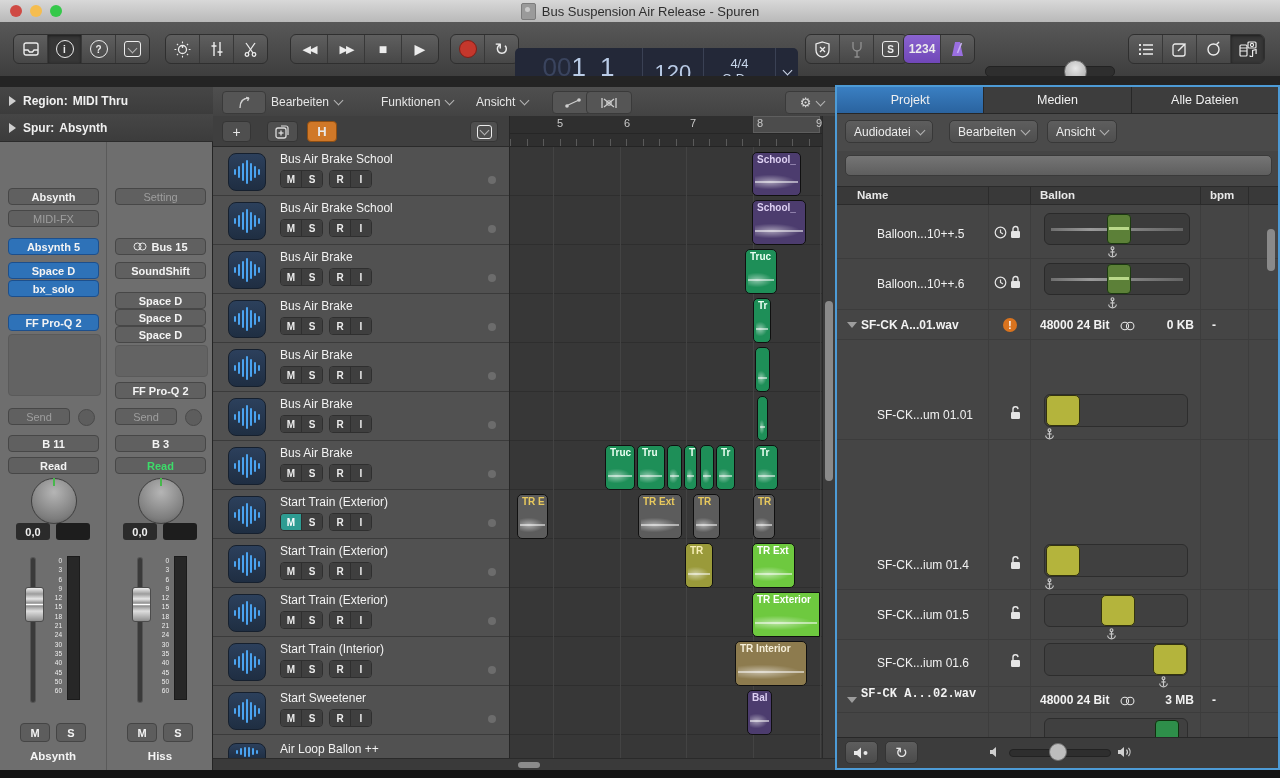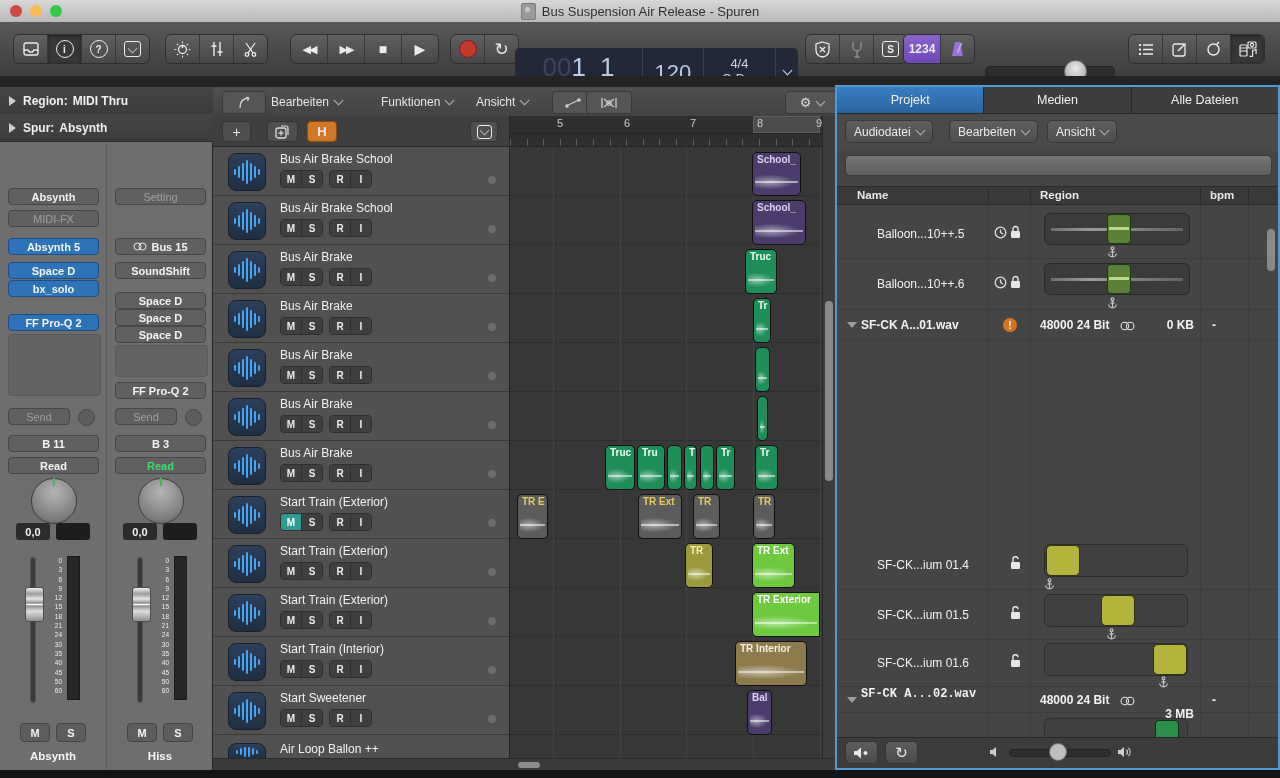--- a/index.html
+++ b/index.html
@@ -828,21 +828,21 @@
           <span class="chev"></span>
         </div>
       <div class="bmbtn" style="left:210px;">
           <span>Ansicht</span>
           <span class="chev"></span>
         </div>
     </div>
     <input class="bsearch" value="" style="">
     <div class="bcolh">
       <span style="position:absolute;left:20px;top:2px;">Name</span>
-      <span style="position:absolute;left:203px;top:2px;">Region</span>
+      <span style="position:absolute;left:203px;top:2px;">Ballon</span>
       <span style="position:absolute;left:373px;top:2px;">bpm</span>
       <i style="position:absolute;left:151px;top:0;width:1px;height:19px;background:#2b2b2b;"></i>
       <i style="position:absolute;left:193px;top:0;width:1px;height:19px;background:#2b2b2b;"></i>
       <i style="position:absolute;left:363px;top:0;width:1px;height:19px;background:#2b2b2b;"></i>
       <i style="position:absolute;left:411px;top:0;width:1px;height:19px;background:#2b2b2b;"></i>
     </div>
 
     <div class="blist">
 
       <div class="brow" style="top:4px;height:50px;">
@@ -914,25 +914,22 @@
             <svg width="15" height="10" viewBox="0 0 14 9">
               <circle cx="4.5" cy="4.5" r="3.5" fill="none" stroke="#e6e6e6" stroke-width="1"></circle>
               <circle cx="9.5" cy="4.5" r="3.5" fill="none" stroke="#e6e6e6" stroke-width="1"></circle>
             </svg>
           </span>
         <div class="binfo" style="left:313px;top:8px;width:44px;text-align:right;">0 KB</div>
         <div class="binfo" style="left:375px;top:8px;">-</div>
       </div>
 
 
-
-
-
-      <div class="brow" style="top:335px;height:50px;">
-        <div class="bname" style="left:40px;top:18px;">SF-CK...ium 01.4</div>
+      <div class="brow" style="top:185px;height:50px;">
+        <div class="bname" style="left:40px;top:18px;">SF-CK...um 01.01</div>
         <span style="position:absolute;left:173px;top:16px;">
             <svg width="11" height="14" viewBox="0 0 11 14">
               <rect x="1" y="6" width="9" height="7" rx="1.2" fill="#e6e6e6"></rect>
               <path d="M3 6 V3.5 a2.5 2.5 0 0 1 5 -0.4" fill="none" stroke="#e6e6e6" stroke-width="1.4"></path>
             </svg>
           </span>
         <div class="childbox" style="left:207px;top:4px;width:144px;">
             <div class="olv" style="left:1px;top:0;"></div>
           </div>
         <span style="position:absolute;left:206px;top:38px;">
@@ -940,20 +937,45 @@
               <g stroke="#c8c8c8" stroke-width="1.1" fill="none">
                 <circle cx="6" cy="2" r="1.3"></circle>
                 <line x1="6" y1="3.3" x2="6" y2="9.5"></line>
                 <path d="M2.5 7 a3.5 3 0 0 0 7 0"></path>
                 <line x1="4" y1="5.5" x2="8" y2="5.5"></line>
               </g>
             </svg>
           </span>
       </div>
 
+
+
+      <div class="brow" style="top:335px;height:50px;">
+        <div class="bname" style="left:40px;top:18px;">SF-CK...ium 01.4</div>
+        <span style="position:absolute;left:173px;top:16px;">
+            <svg width="11" height="14" viewBox="0 0 11 14">
+              <rect x="1" y="6" width="9" height="7" rx="1.2" fill="#e6e6e6"></rect>
+              <path d="M3 6 V3.5 a2.5 2.5 0 0 1 5 -0.4" fill="none" stroke="#e6e6e6" stroke-width="1.4"></path>
+            </svg>
+          </span>
+        <div class="childbox" style="left:207px;top:4px;width:144px;">
+            <div class="olv" style="left:1px;top:0;"></div>
+          </div>
+        <span style="position:absolute;left:206px;top:38px;">
+            <svg width="13" height="13" viewBox="0 0 12 12">
+              <g stroke="#c8c8c8" stroke-width="1.1" fill="none">
+                <circle cx="6" cy="2" r="1.3"></circle>
+                <line x1="6" y1="3.3" x2="6" y2="9.5"></line>
+                <path d="M2.5 7 a3.5 3 0 0 0 7 0"></path>
+                <line x1="4" y1="5.5" x2="8" y2="5.5"></line>
+              </g>
+            </svg>
+          </span>
+      </div>
+
       <div class="brow" style="top:385px;height:50px;">
         <div class="bname" style="left:40px;top:18px;">SF-CK...ium 01.5</div>
         <span style="position:absolute;left:173px;top:16px;">
             <svg width="11" height="14" viewBox="0 0 11 14">
               <rect x="1" y="6" width="9" height="7" rx="1.2" fill="#e6e6e6"></rect>
               <path d="M3 6 V3.5 a2.5 2.5 0 0 1 5 -0.4" fill="none" stroke="#e6e6e6" stroke-width="1.4"></path>
             </svg>
           </span>
         <div class="childbox" style="left:207px;top:4px;width:144px;">
             <div class="olv" style="left:56px;top:0;"></div>
@@ -996,21 +1018,21 @@
       <div class="brow" style="top:482px;height:26px;">
         <span class="tri-d" style="position:absolute;left:10px;top:10px;"></span>
         <div class="bname" style="left:24px;top:0;font-weight:700;font-family:Liberation Mono, monospace;">SF-CK A...02.wav</div>
         <div class="binfo" style="left:203px;top:6px;">48000 24 Bit</div>
         <span style="position:absolute;left:283px;top:9px;">
             <svg width="15" height="10" viewBox="0 0 14 9">
               <circle cx="4.5" cy="4.5" r="3.5" fill="none" stroke="#e6e6e6" stroke-width="1"></circle>
               <circle cx="9.5" cy="4.5" r="3.5" fill="none" stroke="#e6e6e6" stroke-width="1"></circle>
             </svg>
           </span>
-        <div class="binfo" style="left:313px;top:6px;width:44px;text-align:right;margin-top:14px;">3 MB</div>
+        <div class="binfo" style="left:313px;top:6px;width:44px;text-align:right;">3 MB</div>
         <div class="binfo" style="left:375px;top:6px;">-</div>
       </div>
 
       <div class="brow" style="top:508px;height:27px;border-bottom:none;">
         <div class="childbox" style="left:207px;top:5px;width:144px;height:22px;border-radius:6px 6px 0 0;">
           <div style="position:absolute;left:110px;top:1px;width:24px;height:20px;border:1.5px solid #10300e;border-radius:4px 4px 0 0;background:#2e8f4a;box-sizing:border-box;"></div>
         </div>
       </div>
     </div>
 

